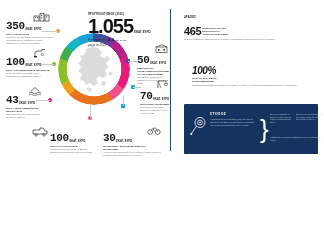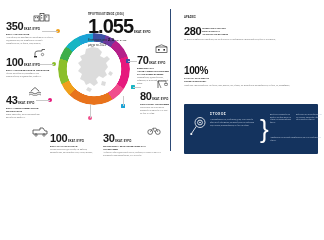--- a/index.html
+++ b/index.html
@@ -31,21 +31,21 @@
   #map{position:absolute;left:14px;top:12px;width:45px;height:48px;opacity:.9;}
 
   
   .conn{position:absolute;background:#c9c9c9;height:.45px;transform-origin:left center;}
   .conn-v{position:absolute;background:#c9c9c9;width:.45px;}
   .dot{position:absolute;width:4px;height:4px;border-radius:50%;}
   .dot.sq{border-radius:.6px;}
 
   
   .stat{position:absolute;}
-  .stat .num{font-size:11px;font-weight:bold;color:#1a1a1a;letter-spacing:-.4px;line-height:11px;display:inline-block;vertical-align:bottom;}
+  .stat .num{font-size:11px;font-weight:bold;color:#1a1a1a;letter-spacing:-.4px;line-height:11px;display:inline-block;vertical-align:bottom;font-family:Liberation Mono, monospace;}
   .stat .unit{font-size:2.6px;font-weight:bold;color:#1a1a1a;letter-spacing:.08px;display:inline-block;vertical-align:bottom;padding-bottom:1.4px;margin-left:.8px;}
   .stat .cap{font-size:2.5px;font-weight:bold;color:#111;letter-spacing:.06px;margin-top:.6px;}
   .stat .body{font-size:2.1px;line-height:2.85px;color:#6f6f6f;margin-top:.6px;}
 
   
   #headline{position:absolute;left:88px;top:13px;width:76px;}
   #headline .kicker{font-size:2.6px;font-weight:bold;letter-spacing:.16px;color:#1a1a1a;}
   #headline .big{font-size:20px;font-weight:bold;letter-spacing:-1px;color:#131313;line-height:20px;margin-top:.5px;text-align:right;}
   #headline .bigunit{font-size:2.8px;font-weight:bold;color:#1a1a1a;display:inline-block;vertical-align:bottom;padding-bottom:2.6px;margin-left:1px;}
   #headline .sub{font-size:3px;color:#2e2e2e;line-height:4.2px;margin-top:1px;}
@@ -163,32 +163,32 @@
       <div class="body">Απόκτηση νέου εξοπλισμού για τις ανάγκες των δήμων και των υπηρεσιών καθημερινότητας των πολιτών.</div>
     </div>
 
     <div class="stat" style="left:137px;top:48px;width:32px;">
       <svg style="position:absolute;left:18px;top:-4px;width:13px;height:9px;" viewBox="0 0 13 9">
         <rect x="1" y="3" width="11" height="5.5" fill="none" stroke="#2b2b2b" stroke-width=".65"></rect>
         <path d="M1 3 L6.5 .8 L12 3" fill="none" stroke="#2b2b2b" stroke-width=".65"></path>
         <rect x="3" y="5" width="1.6" height="1.6" fill="#2b2b2b"></rect>
         <rect x="8.4" y="5" width="1.6" height="1.6" fill="#2b2b2b"></rect>
       </svg>
-      <div><span class="num">70</span><span class="unit">ΕΚΑΤ. ΕΥΡΩ</span></div>
+      <div><span class="num">50</span><span class="unit">ΕΚΑΤ. ΕΥΡΩ</span></div>
       <div class="cap">ΕΝΕΡΓΕΙΑΚΗ ΑΝΑΒΑΘΜΙΣΗ ΣΧΟΛΙΚΩΝ ΚΑΙ ΚΤΙΡΙΩΝ ΔΗΜΩΝ</div>
       <div class="body">Παρεμβάσεις εξοικονόμησης ενέργειας σε δημοτικά και σχολικά κτίρια.</div>
     </div>
 
     <div class="stat" style="left:140px;top:84px;width:30px;">
       <svg style="position:absolute;left:16px;top:-5px;width:13px;height:10px;" viewBox="0 0 13 10">
         <path d="M2 9 L2 2 L10 2" fill="none" stroke="#2b2b2b" stroke-width=".7"></path>
         <path d="M2 2 L5 9 M10 2 L10 4.5" fill="none" stroke="#2b2b2b" stroke-width=".55"></path>
         <rect x="8.8" y="4.5" width="2.4" height="2" fill="none" stroke="#2b2b2b" stroke-width=".5"></rect>
       </svg>
-      <div><span class="num">80</span><span class="unit">ΕΚΑΤ. ΕΥΡΩ</span></div>
+      <div><span class="num">70</span><span class="unit">ΕΚΑΤ. ΕΥΡΩ</span></div>
       <div class="cap">ΚΤΙΡΙΑΚΕΣ ΥΠΟΔΟΜΕΣ</div>
       <div class="body">Κατασκευή και συντήρηση κτιριακών υποδομών των ΟΤΑ σε όλη τη χώρα.</div>
     </div>
 
     <div id="headline">
       <div class="kicker">ΠΡΟΫΠΟΛΟΓΙΣΜΟΣ (2016)</div>
       <div><span class="big">1.055</span><span class="bigunit">ΕΚΑΤ. ΕΥΡΩ</span></div>
       <div class="sub">
         <span>Επέκταση στα</span>
         <b>2,3</b>
@@ -197,25 +197,25 @@
       </div>
     </div>
   </div>
 
   <div id="divider"></div>
 
   <div id="right">
 
     <div style="position:absolute;left:6px;top:16px;width:120px;">
       <div class="rkicker">ΔΡΑΣΕΙΣ</div>
-      <div style="margin-top:.5px;"><span class="rnum">280</span><span class="rnum-unit">ΔΗΜΟΙ ΕΧΟΥΝ ΗΔΗ ΕΝΤΑΧΘΕΙ ΚΑΙ ΥΛΟΠΟΙΟΥΝ ΔΡΑΣΕΙΣ</span></div>
+      <div style="margin-top:.5px;"><span class="rnum">465</span><span class="rnum-unit">ΔΗΜΟΙ ΕΧΟΥΝ ΗΔΗ ΕΝΤΑΧΘΕΙ ΚΑΙ ΥΛΟΠΟΙΟΥΝ ΔΡΑΣΕΙΣ</span></div>
       <div class="rbody" style="width:112px;">Οι δήμοι υποβάλλουν προτάσεις και εντάσσονται σε πρόγραμμα χρηματοδότησης έργων υποδομής.</div>
     </div>
 
-    <div style="position:absolute;left:6px;top:58px;width:126px;">
+    <div style="position:absolute;left:14px;top:58px;width:126px;font-style:italic;">
       <div class="rnum" style="font-size:10px;line-height:10px;">100%</div>
       <div class="rcap">ΚΑΛΥΨΗ ΤΗΣ ΧΩΡΑΣ</div>
       <div class="rcap" style="margin-top:.4px;">ΧΡΗΜΑΤΟΔΟΤΗΣΗ</div>
       <div class="rbody" style="width:124px;">Διαθέσιμη χρηματοδότηση για όλους τους δήμους της χώρας, με δυνατότητα απορρόφησης σε όλες τις περιφέρειες.</div>
     </div>
 
     <div id="goal">
       <svg id="goal-icon" viewBox="0 0 17 20">
         <circle cx="10" cy="6.5" r="5" fill="none" stroke="#ffffff" stroke-width=".8"></circle>
         <circle cx="10" cy="6.5" r="2.4" fill="none" stroke="#ffffff" stroke-width=".8"></circle>

